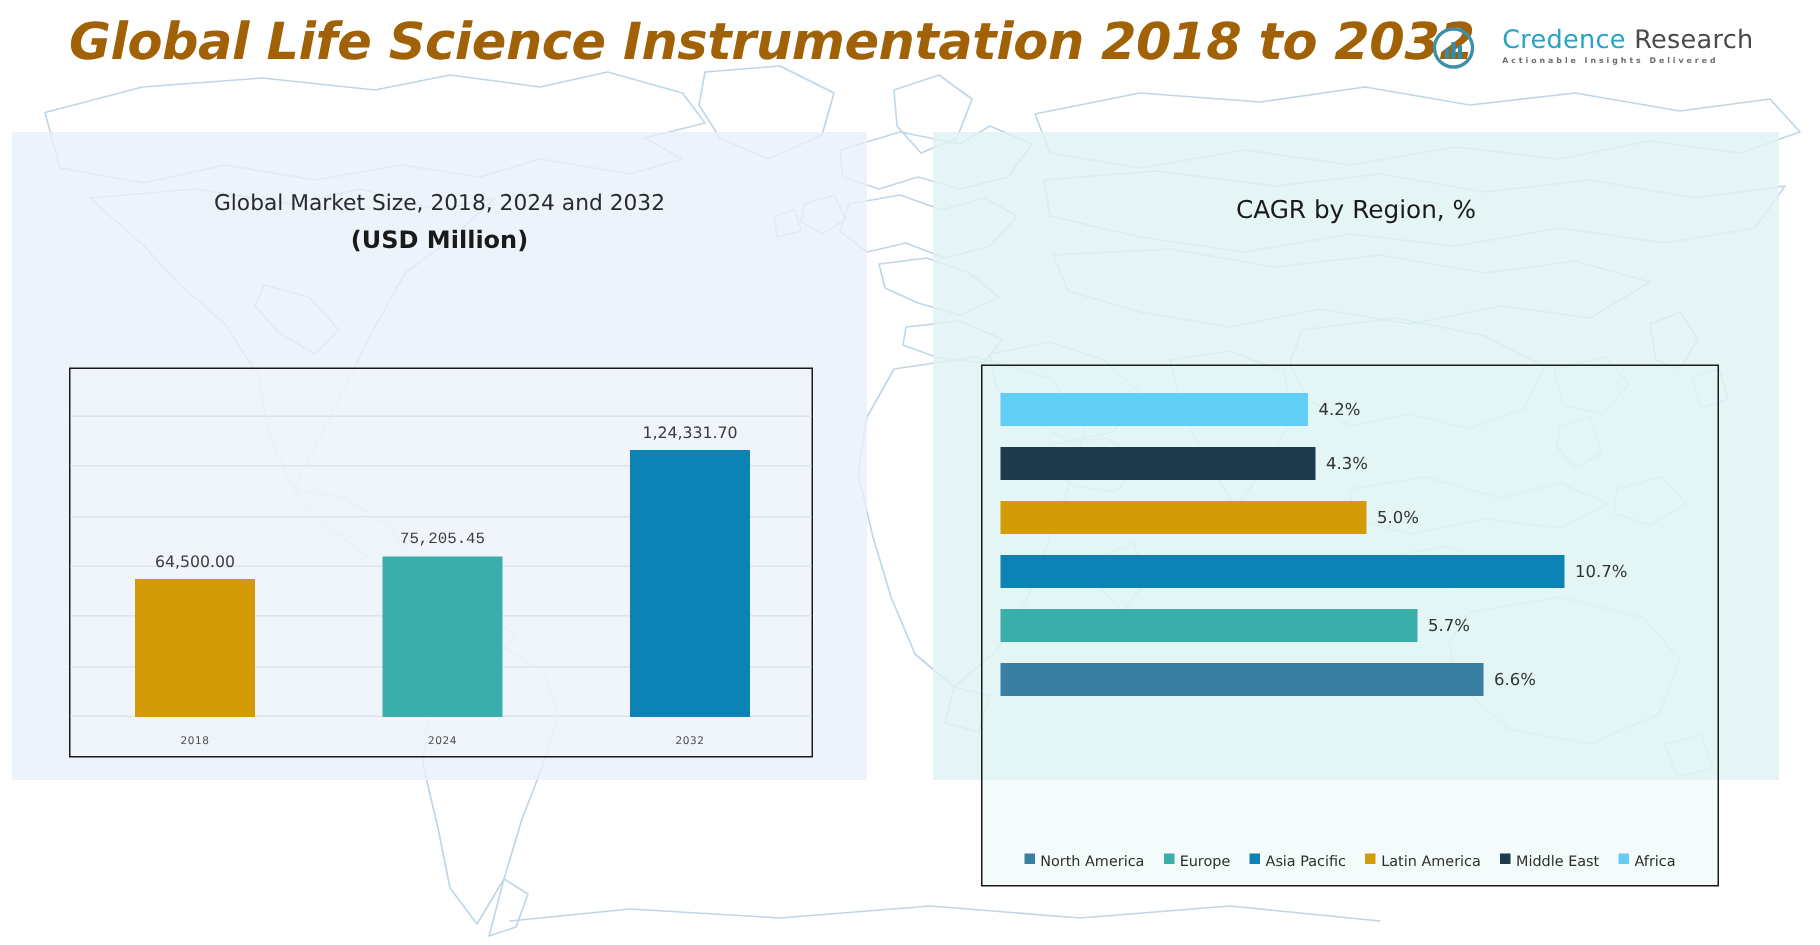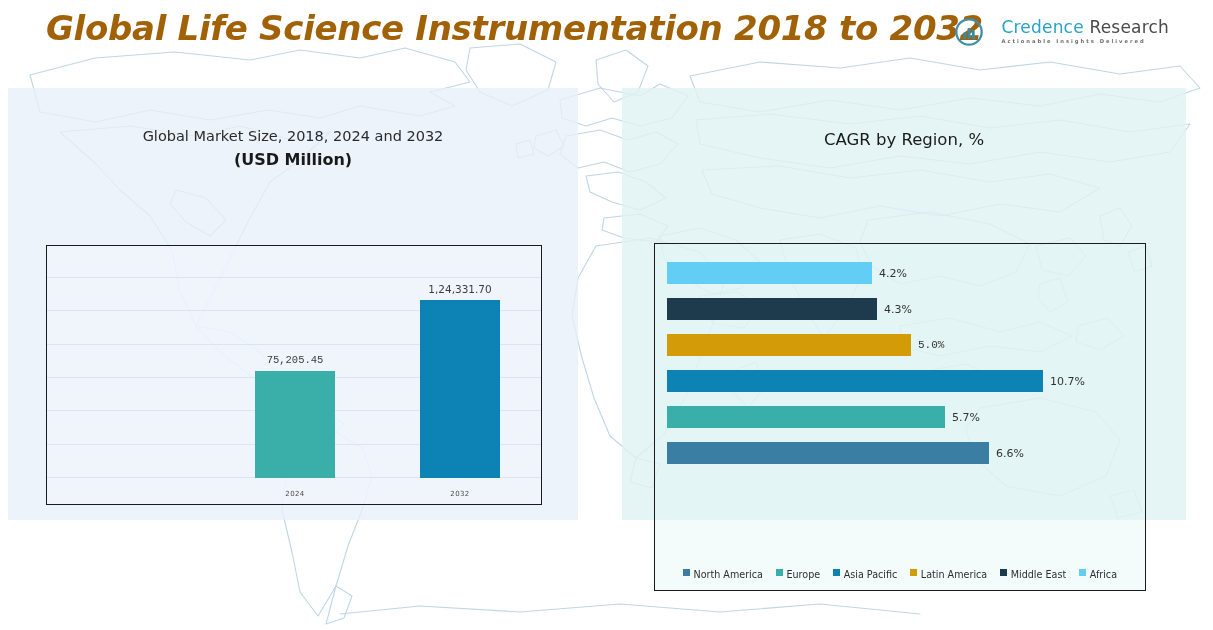--- a/index.html
+++ b/index.html
@@ -172,20 +172,25 @@
 
     <div class="chart-box box-left" id="col-chart-box">
       <div class="col-plot" id="col-plot">
           <div class="grid" style="bottom: 26px;"></div>
           <div class="grid" style="bottom: 59.3333px;"></div>
           <div class="grid" style="bottom: 92.6667px;"></div>
           <div class="grid" style="bottom: 126px;"></div>
           <div class="grid" style="bottom: 159.333px;"></div>
           <div class="grid" style="bottom: 192.667px;"></div>
           <div class="grid" style="bottom: 226px;"></div>
+          <div class="col" style="left: 43px; width: 80px; height: 92px;">
+            <div class="bar" style="height: 92px; background: rgb(211, 155, 8);"></div>
+            <div class="vlabel" style="bottom: 97px;">64,500.00</div>
+            <div class="clabel">2018</div>
+          </div>
           <div class="col" style="left: 208px; width: 80px; height: 107px;">
             <div class="bar" style="height: 107px; background: rgb(58, 175, 169);"></div>
             <div class="vlabel" style="bottom: 112px; font-family: Liberation Mono, monospace;">75,205.45</div>
             <div class="clabel">2024</div>
           </div>
           <div class="col" style="left: 373px; width: 80px; height: 178px;">
             <div class="bar" style="height: 178px; background: rgb(13, 130, 180);"></div>
             <div class="vlabel" style="bottom: 183px;">1,24,331.70</div>
             <div class="clabel">2032</div>
           </div>
@@ -201,21 +206,21 @@
           <div class="hrow" style="top: 18px; height: 22px; width: 480px;">
             <div class="hbar" style="width: 205px; background: rgb(98, 205, 245);"></div>
             <div class="hval" style="left: 212px;">4.2%</div>
           </div>
           <div class="hrow" style="top: 54px; height: 22px; width: 480px;">
             <div class="hbar" style="width: 210px; background: rgb(29, 59, 76);"></div>
             <div class="hval" style="left: 217px;">4.3%</div>
           </div>
           <div class="hrow" style="top: 90px; height: 22px; width: 480px;">
             <div class="hbar" style="width: 244px; background: rgb(211, 155, 8);"></div>
-            <div class="hval" style="left: 251px; font-family: Liberation Mono, monospace;">5.0%</div>
+            <div class="hval" style="left: 251px;">5.0%</div>
           </div>
           <div class="hrow" style="top: 126px; height: 22px; width: 480px;">
             <div class="hbar" style="width: 376px; background: rgb(13, 130, 180);"></div>
             <div class="hval" style="left: 383px;">10.7%</div>
           </div>
           <div class="hrow" style="top: 162px; height: 22px; width: 480px;">
             <div class="hbar" style="width: 278px; background: rgb(58, 175, 169);"></div>
             <div class="hval" style="left: 285px;">5.7%</div>
           </div>
           <div class="hrow" style="top: 198px; height: 22px; width: 480px;">

